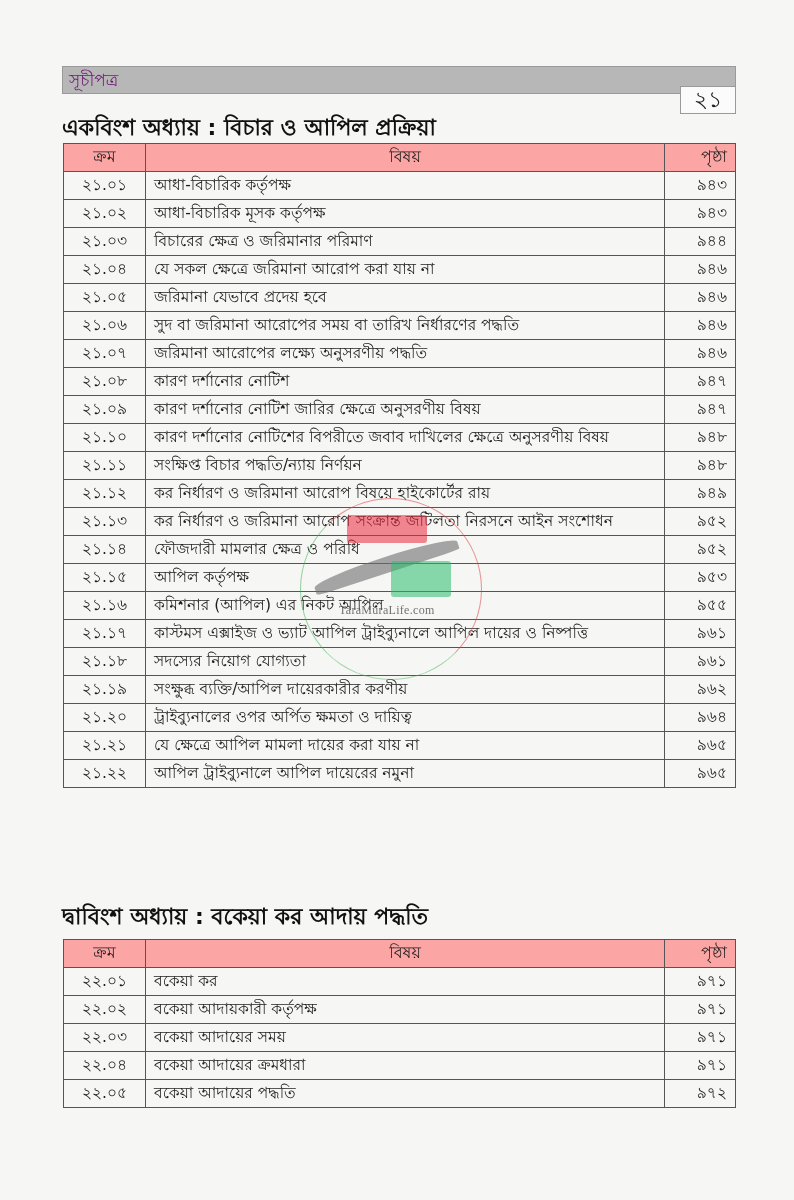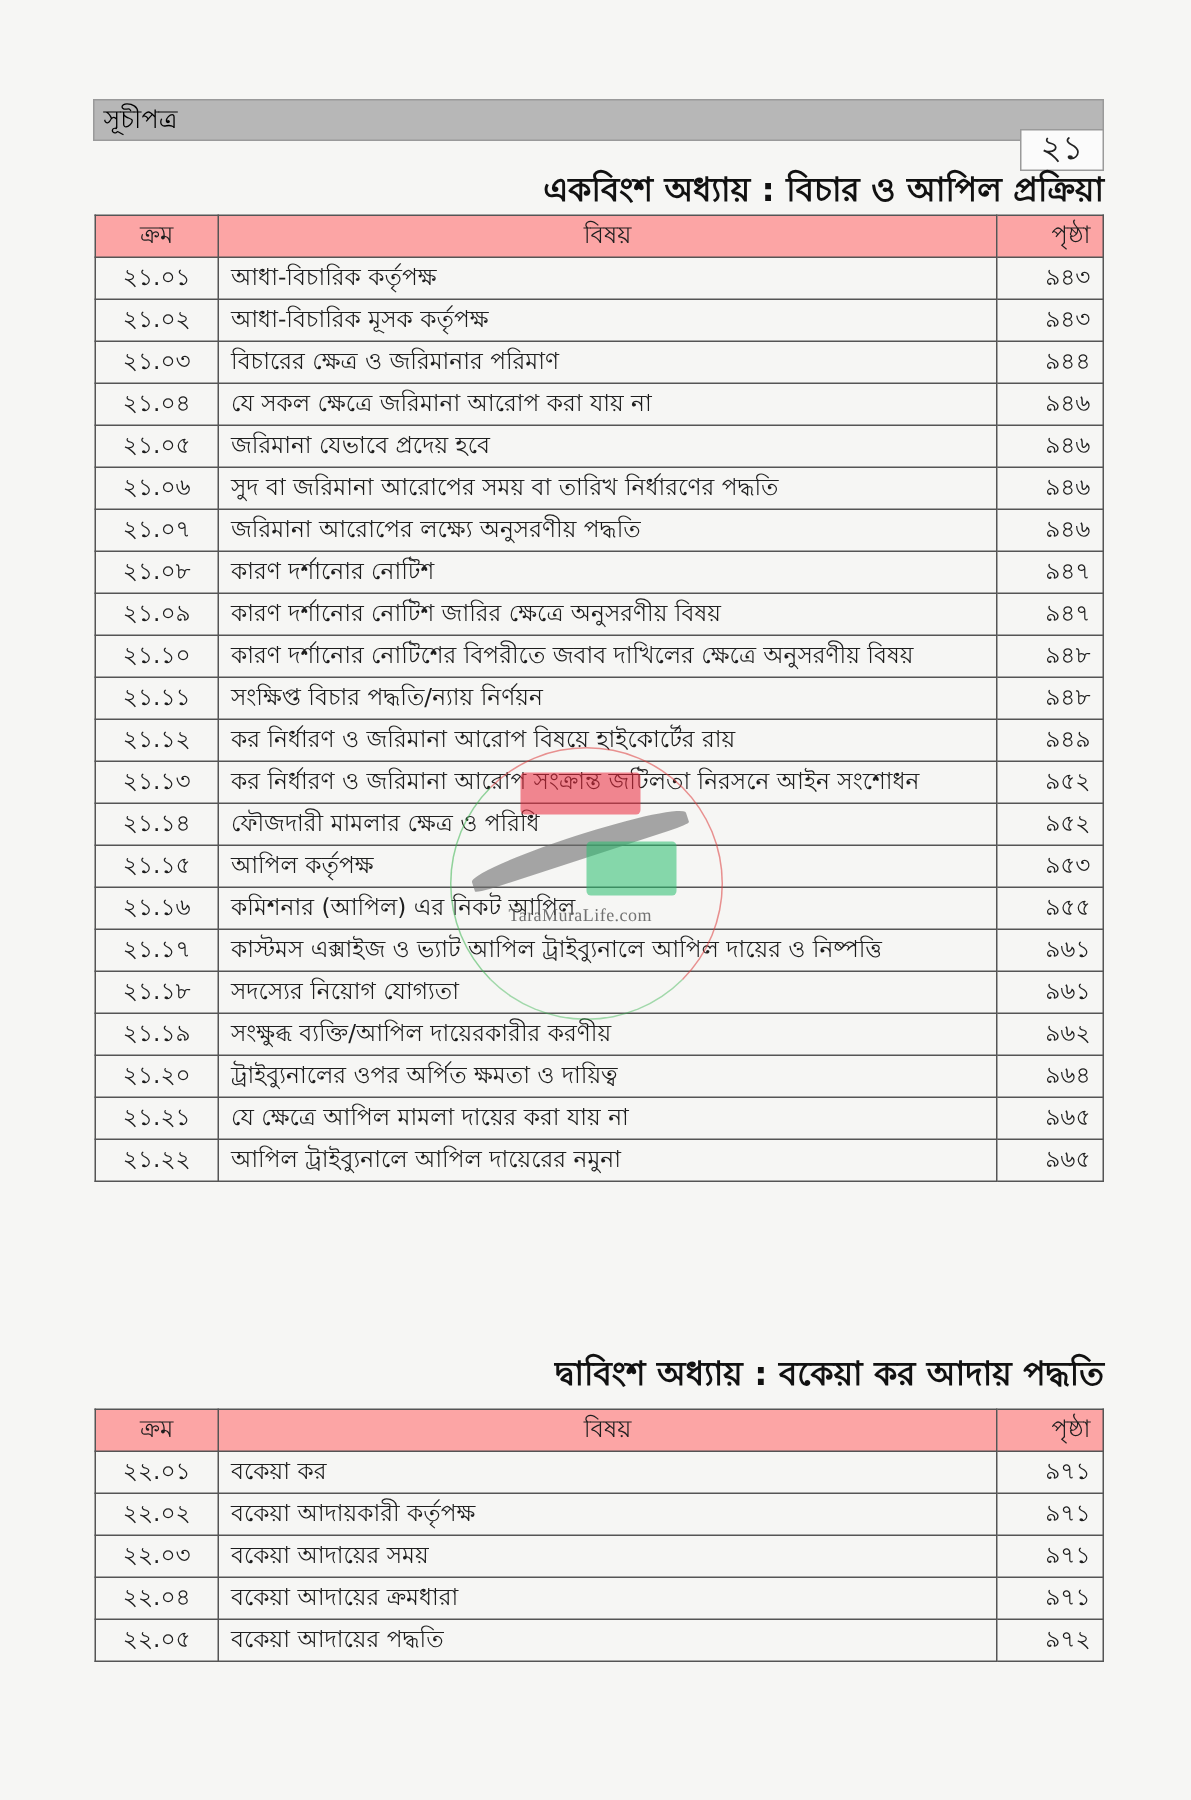--- a/index.html
+++ b/index.html
@@ -29,42 +29,42 @@
       background: #b7b7b7;
       border: 1px solid #9a9a9a;
       box-sizing: border-box;
     }
     .running-header .title {
       position: absolute;
       left: 6px;
       top: 2px;
       font-size: 17px;
       line-height: 22px;
-      color: #000000;
+      color: #701a75;
     }
     .running-header .page-num {
       position: absolute;
       right: -1px;
       top: -1px;
       width: 56px;
       height: 28px;
       background: #fbfbfb;
       border: 1px solid #9a9a9a;
       box-sizing: border-box;
       text-align: center;
       font-size: 22px;
       line-height: 26px;
       color: #222;
       margin-top: 20px;
     }
     .chapter-title {
       position: absolute;
       left: 62px;
       width: 674px;
-      text-align: right;
+      text-align: left;
       font-size: 22px;
       font-weight: bold;
       color: #111;
       line-height: 28px;
     }
     table.toc {
       position: absolute;
       left: 63px;
       width: 673px;
       border-collapse: collapse;

